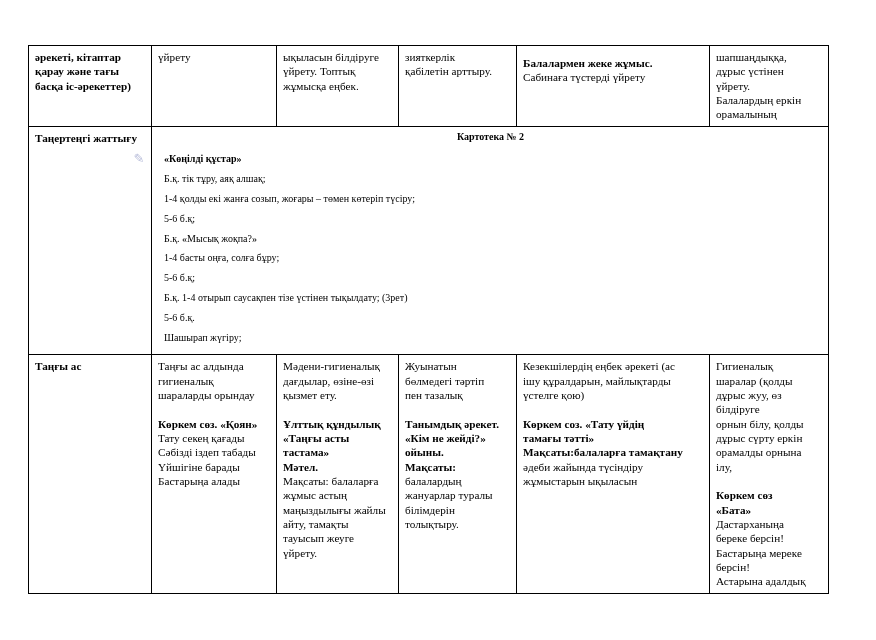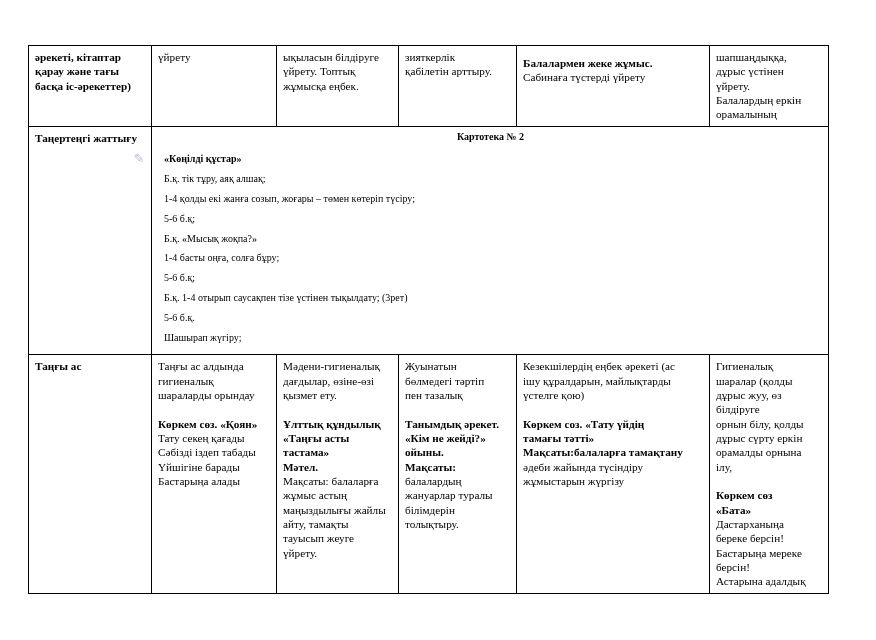--- a/index.html
+++ b/index.html
@@ -208,21 +208,21 @@
         <td>
           <div class="tight">
             <p>Кезекшілердің еңбек әрекеті (ас</p>
             <p>ішу құралдарын, майлықтарды</p>
             <p>үстелге қою)</p>
             <p>&nbsp;</p>
             <p class="bold">Көркем соз. «Тату үйдің</p>
             <p class="bold">тамағы тәтті»</p>
             <p class="bold">Мақсаты:балаларға тамақтану</p>
             <p>әдеби жайында түсіндіру</p>
-            <p>жұмыстарын жүргізу</p>
+            <p>жұмыстарын ықыласын</p>
           </div>
         </td>
         <td>
           <div class="tight">
             <p>Гигиеналық</p>
             <p>шаралар (қолды</p>
             <p>дұрыс жуу, өз</p>
             <p>білдіруге</p>
             <p>орнын білу, қолды</p>
             <p>дұрыс сүрту еркін</p>

